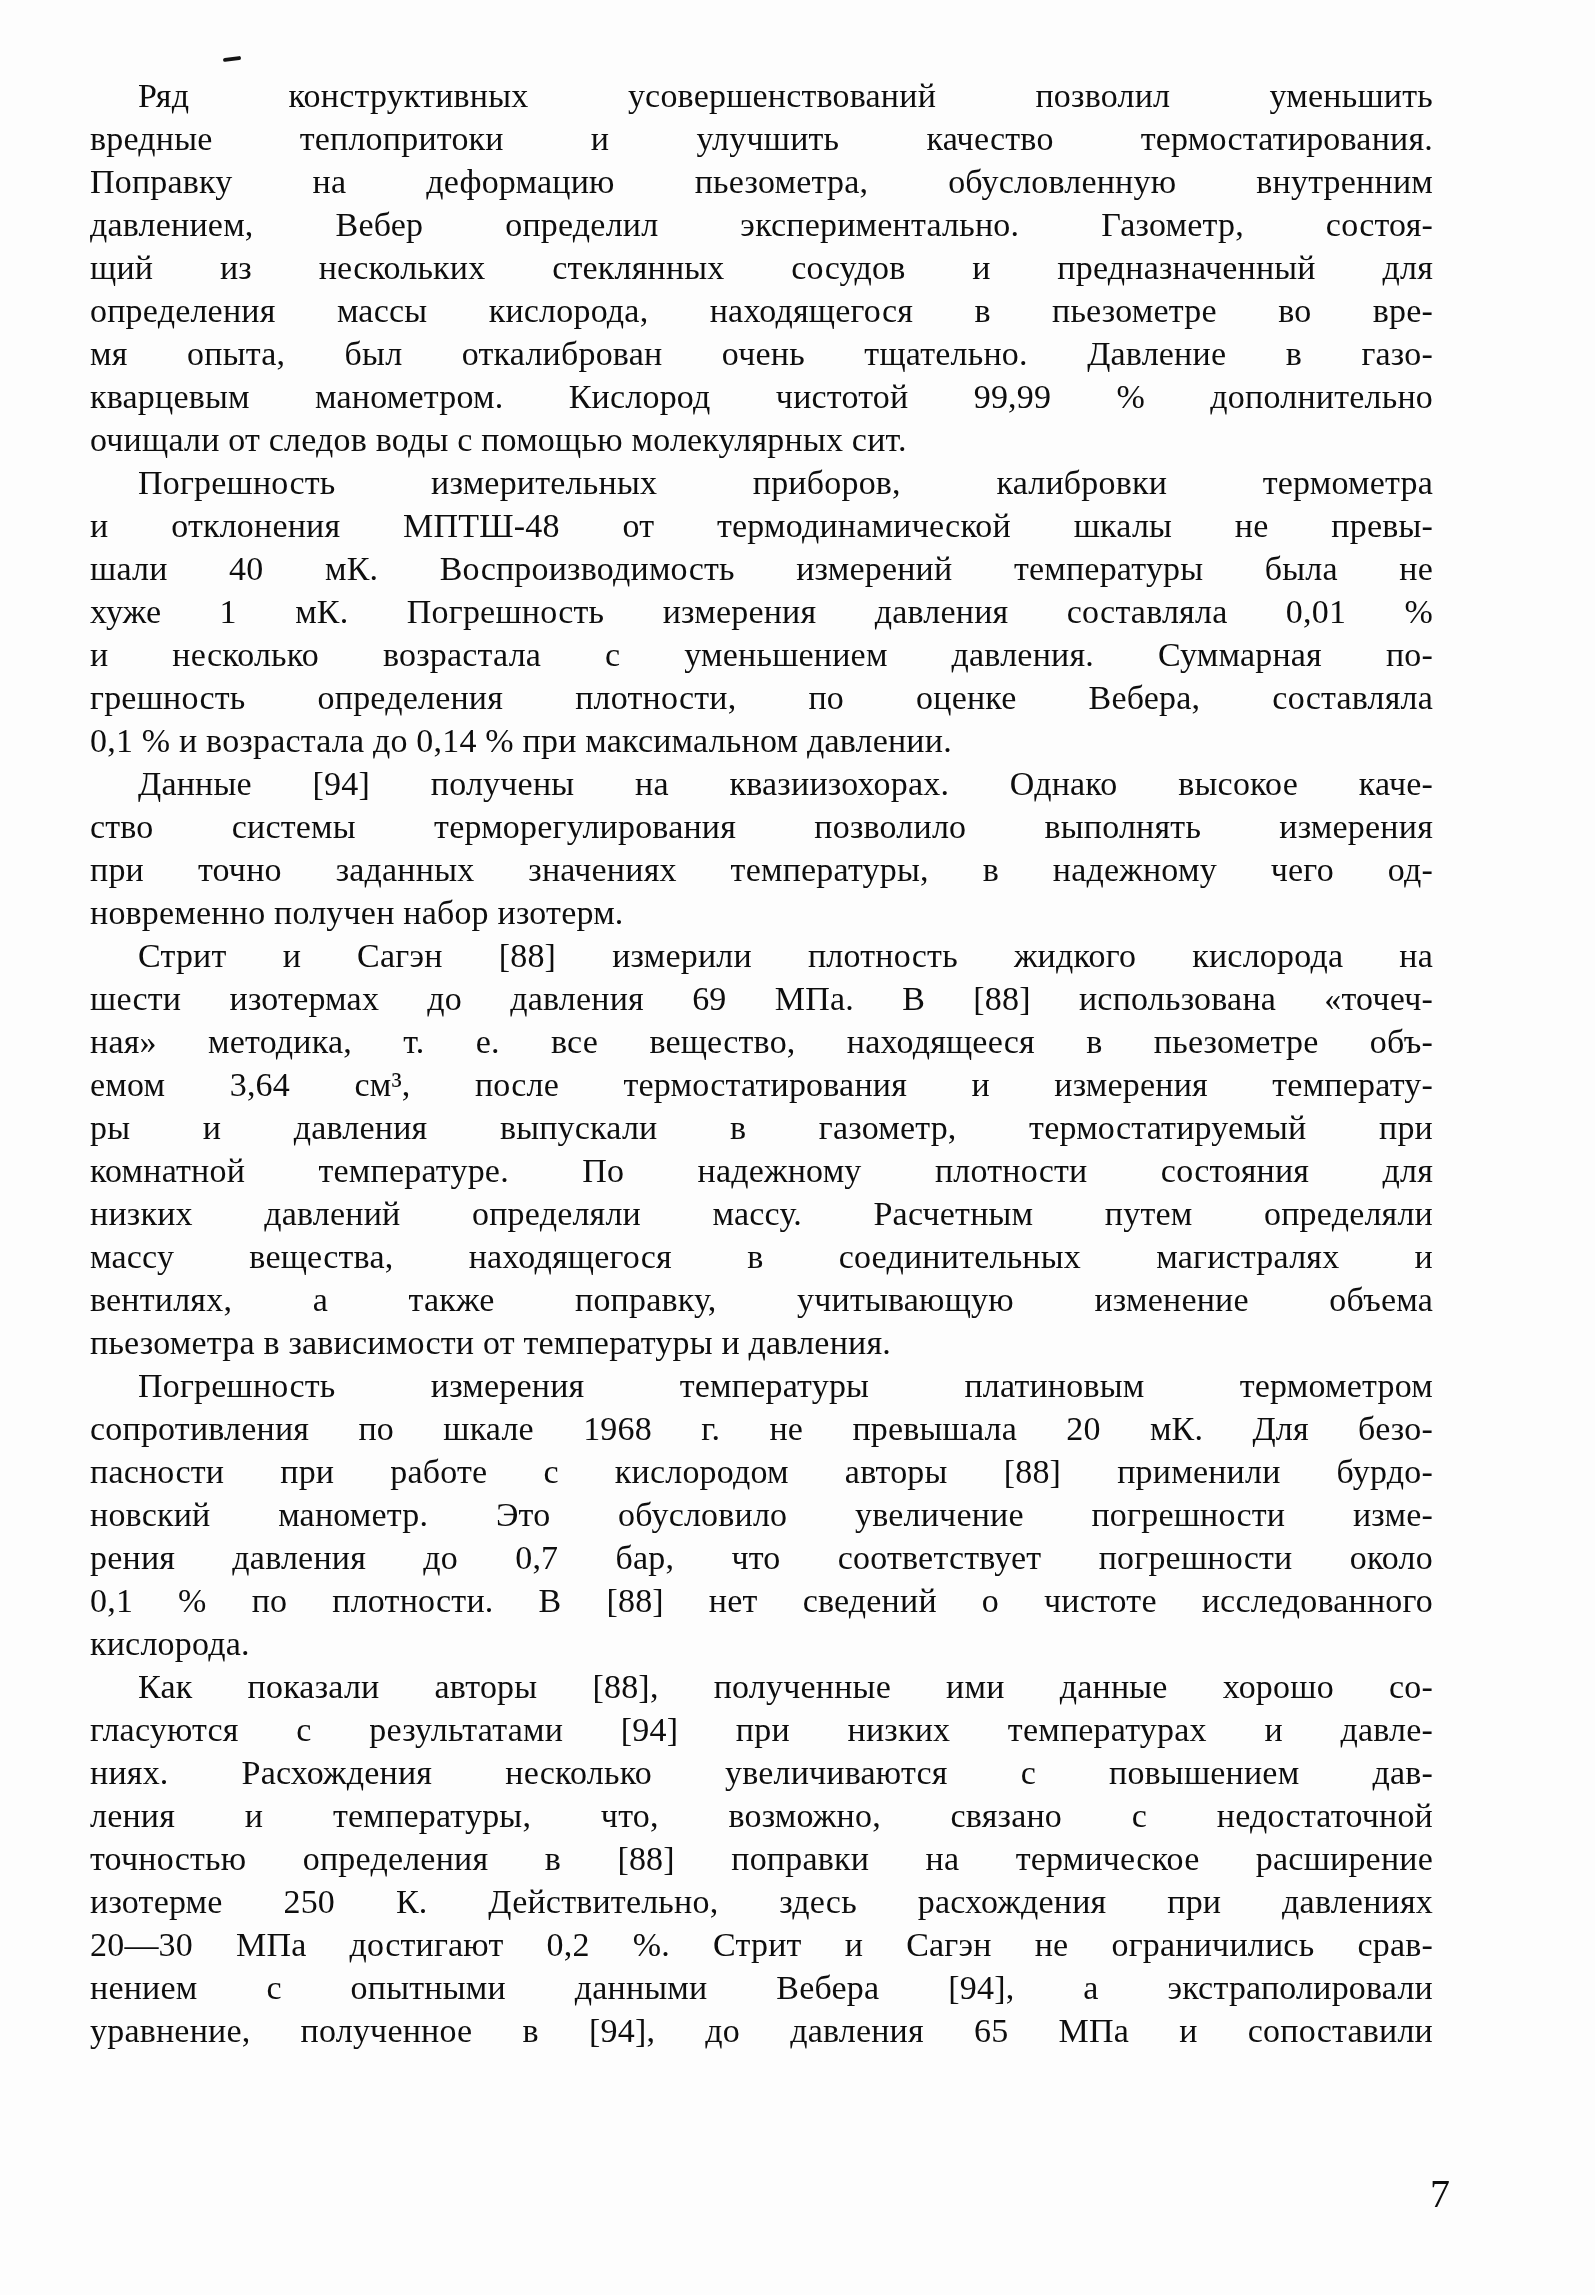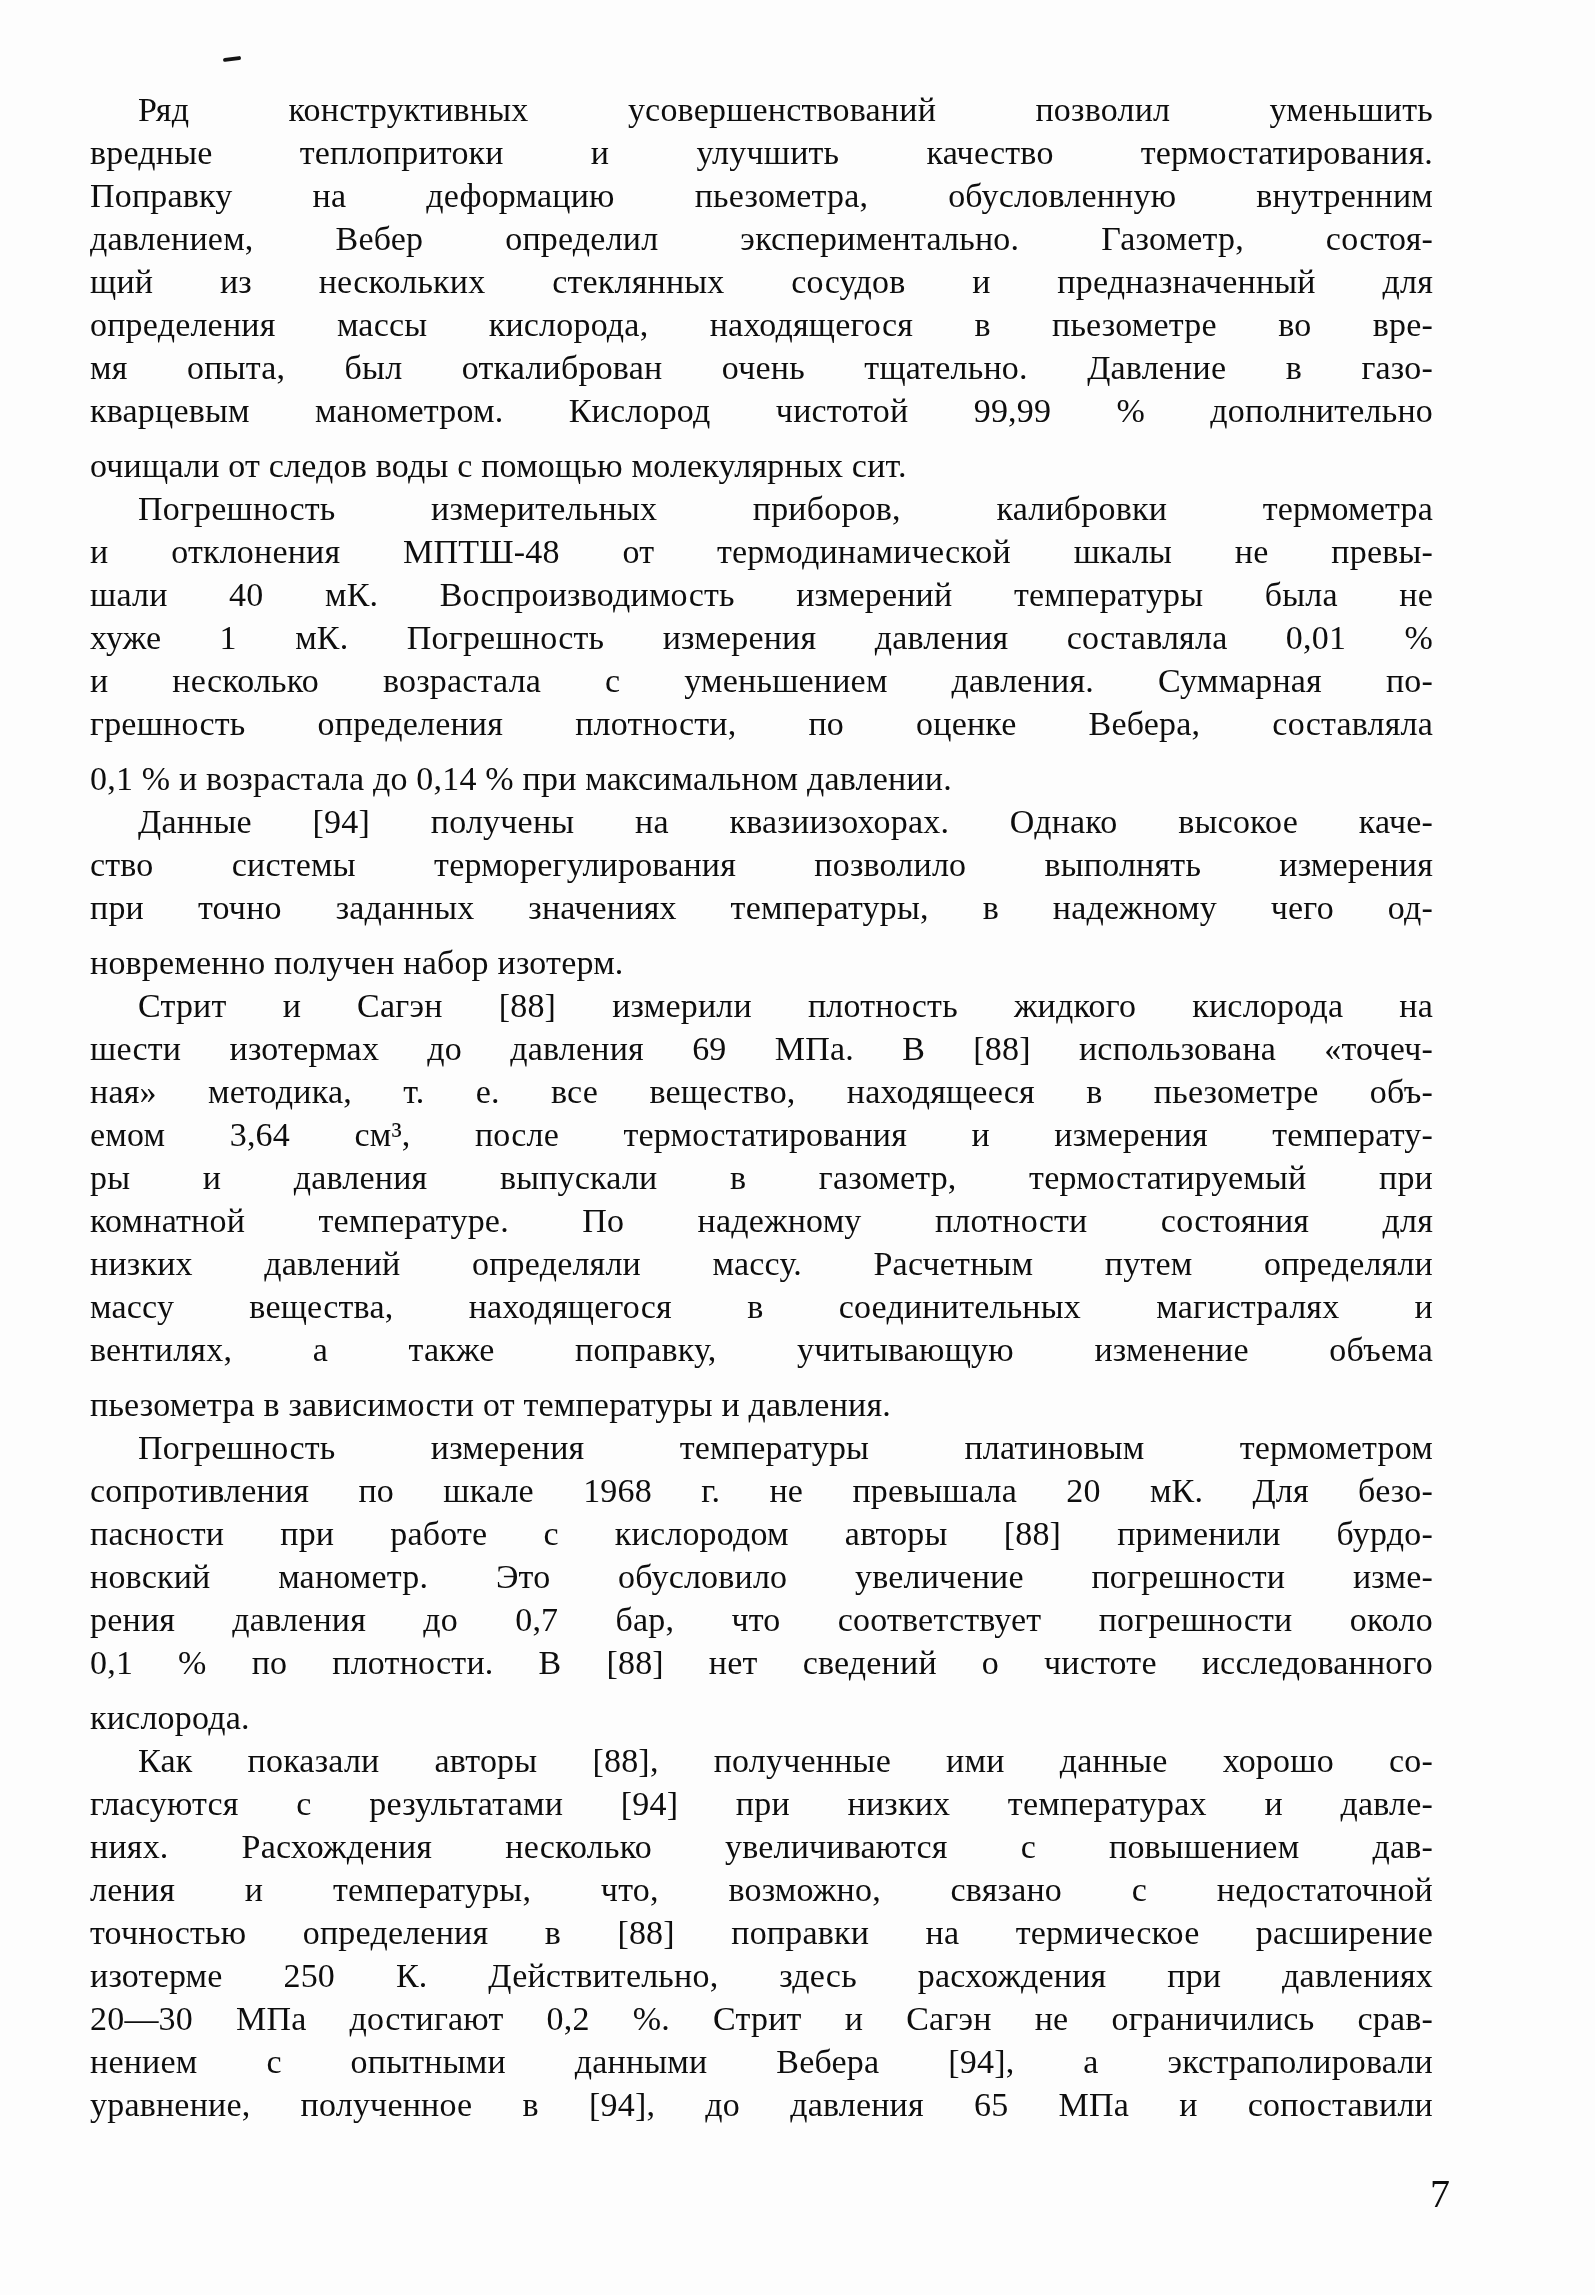--- a/index.html
+++ b/index.html
@@ -18,35 +18,35 @@
     top: 57px;
     width: 18px;
     height: 3.8px;
     background: #141414;
     border-radius: 1.9px;
     transform: rotate(-7deg);
   }
   .text-block {
     position: absolute;
     left: 90px;
-    top: 88px;
+    top: 74px;
     width: 1343px;
     font-size: 34px;
     line-height: 43px;
     letter-spacing: 0.2px;
   }
   .line {
     height: 43px;
     text-align: justify;
     text-align-last: justify;
     text-justify: inter-word;
     overflow: visible;
   }
   .line.indent { text-indent: 48px; }
-  .line.endpara { text-align-last: left; margin-top: 12px; }
+  .line.endpara { text-align-last: left; }
   .page-number {
     position: absolute;
     left: 1430px;
     top: 2171px;
     font-size: 40px;
     line-height: 46px;
     color: #0e0e0e;
   }
 </style>
 </head>

